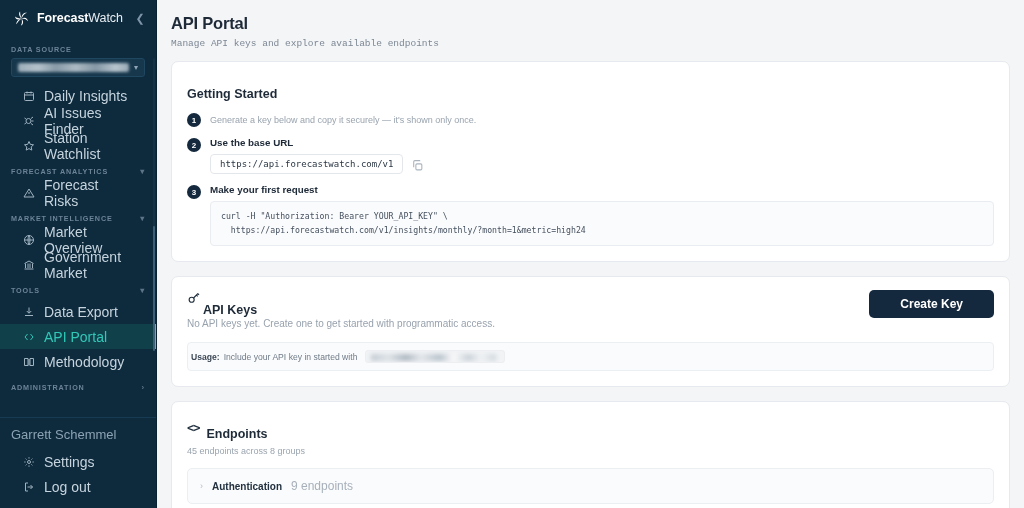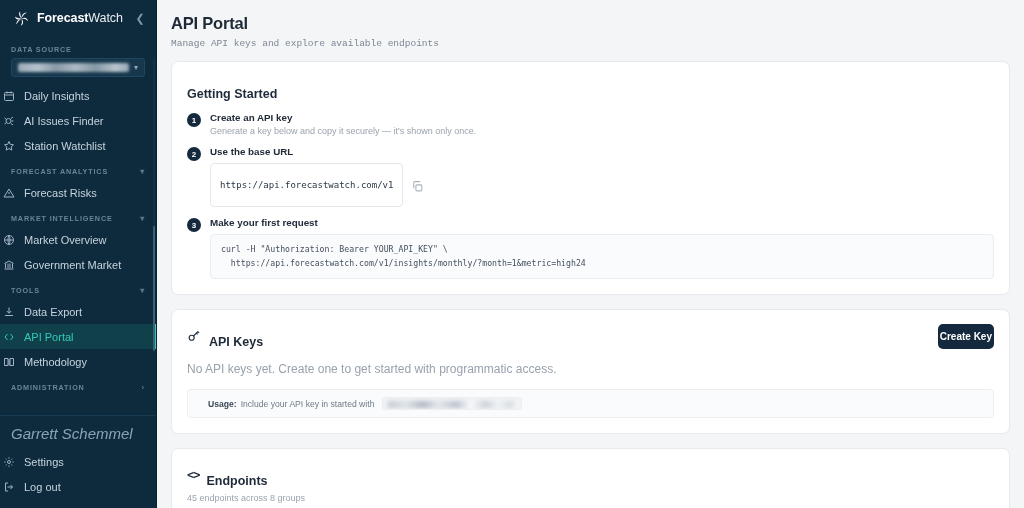--- a/index.html
+++ b/index.html
@@ -52,21 +52,21 @@
     justify-content: space-between; padding: 0 6px; cursor: pointer;
   }
   .blur-chip {
     height: 9px; border-radius: 2px; flex: 1; margin-right: 5px;
     background: linear-gradient(90deg,#a9b7c2 0%,#c2ced7 18%,#93a3b0 34%,#b9c5ce 52%,#8fa0ad 70%,#c6d1d9 88%,#a3b2be 100%);
     filter: blur(1.6px); opacity: .92;
   }
   .ds-select .chev { color: #8fa6b6; font-size: 8px; }
   .nav-item {
     height: 25px; display: flex; align-items: center; gap: 9px;
-    padding: 0 2px; color: #c6d4de; font-size: 11px;
+    padding: 0 22px; color: #c6d4de; font-size: 14px;
     cursor: pointer; position: relative;
   }
   .nav-item .ic { width: 13px; height: 13px; flex: 0 0 13px; color: #9fb3c1; display:flex; align-items:center; justify-content:center;}
   .nav-item.active {
     background: #10414b; color: #31c8b8;
   }
   .nav-item.active .ic { color: #31c8b8; }
   .nav-item.active::after {
     content: ""; position: absolute; right: 0; top: 0; bottom: 0;
     width: 2.5px; background: #31c8b8;
@@ -76,21 +76,21 @@
     width: 2px; background: #143347; border-radius: 2px;
   }
   .sb-thumb {
     position: absolute; right: 1px; top: 190px; height: 125px;
     width: 2px; background: #3b6077; border-radius: 2px;
   }
   .sb-footer {
     border-top: 1px solid #173b52; padding: 7px 0 9px 0;
   }
   .user-name {
-    font-size: 15px; color: #8ca3b3; padding: 2px 20px 7px 11px; font-style: italic;
+    font-size: 13px; color: #8ca3b3; padding: 2px 20px 7px 11px;
   }
 
   
   .main {
     flex: 1; height: 508px; overflow: hidden;
     background: #f4f5f7; position: relative;
   }
   .page-head { padding: 14px 24px 12px 14px; }
   .page-title { font-size: 16.5px; font-weight: 700; color: #1e2a38; letter-spacing: -.2px; }
   .page-sub { font-size: 9.5px; color: #7c8794; margin-top: 5px; font-family: Liberation Mono, monospace; }
@@ -111,46 +111,46 @@
     display: flex; align-items: center; justify-content: center;
     margin-top: 1px;
   }
   .step-body { flex: 1; }
   .step-title { font-size: 9.8px; font-weight: 700; color: #202c3a; }
   .step-desc { font-size: 9px; color: #99a3ae; margin-top: 3px; }
 
   .url-row { display: flex; align-items: center; gap: 8px; margin-top: 6px; }
   .url-box {
     border: 1px solid #e3e7ec; border-radius: 4px; background: #fff;
-    padding: 16px 9px; font-family: "DejaVu Sans Mono", monospace;
+    padding: 4px 9px; font-family: "DejaVu Sans Mono", monospace;
     font-size: 9px; color: #2a3644;
   }
   .copy-ic { width: 13px; height: 13px; color: #aab3bd; cursor: pointer; }
 
   .code-box {
     margin-top: 6px; background: #fafbfc; border: 1px solid #e9ecf0;
     border-radius: 4px; padding: 8px 10px;
     font-family: "DejaVu Sans Mono", monospace; font-size: 8.2px;
     color: #44505e; line-height: 1.65; white-space: pre;
   }
 
   .card-head-row {
     display: flex; align-items: center; justify-content: space-between;
   }
-  .keys-title { display: flex; align-items: center; gap: 8px; }
+  .keys-title { display: flex; align-items: flex-start; gap: 2px; }
   .key-ic { width: 14px; height: 14px; color: #22303f; }
   .btn-primary {
-    background: #14293d; color: #ffffff; font-size: 10px; font-weight: 700;
-    border: none; border-radius: 5px; padding: 7px 2px; cursor: pointer;
+    background: #14293d; color: #ffffff; font-size: 12px; font-weight: 700;
+    border: none; border-radius: 5px; padding: 7px 31px; cursor: pointer;
     font-family: "Liberation Sans", sans-serif;
   }
-  .empty-msg { font-size: 12px; color: #98a2ad; margin-top: 13px; }
+  .empty-msg { font-size: 10px; color: #98a2ad; }
   .usage-bar {
     margin-top: 13px; background: #fafbfc; border: 1px solid #eceff2;
-    border-radius: 4px; padding: 7px 20px;
+    border-radius: 4px; padding: 7px 3px;
     display: flex; align-items: center; gap: 4px;
     font-size: 8.6px; color: #6f7b88;
   }
   .usage-bar b { color: #3c4856; font-weight: 700; }
   .usage-chip {
     margin-left: 4px; width: 140px; height: 13px; border-radius: 3px;
     background: #f1f3f5; border: 1px solid #eceef1;
     position: relative; overflow: hidden;
   }
   .usage-chip i {
@@ -339,21 +339,20 @@
 
     <section class="card">
       <div class="card-pad">
         <div class="card-title">Getting Started</div>
 
         <div class="steps">
 
           <div class="step">
             <div class="step-num">1</div>
             <div class="step-body">
-              <div class="step-title">Create an API key</div>
               <div class="step-desc">Generate a key below and copy it securely — it's shown only once.</div>
             </div>
           </div>
 
           <div class="step">
             <div class="step-num">2</div>
             <div class="step-body">
               <div class="step-title">Use the base URL</div>
               <div class="url-row">
                 <div class="url-box">https://api.forecastwatch.com/v1</div>

